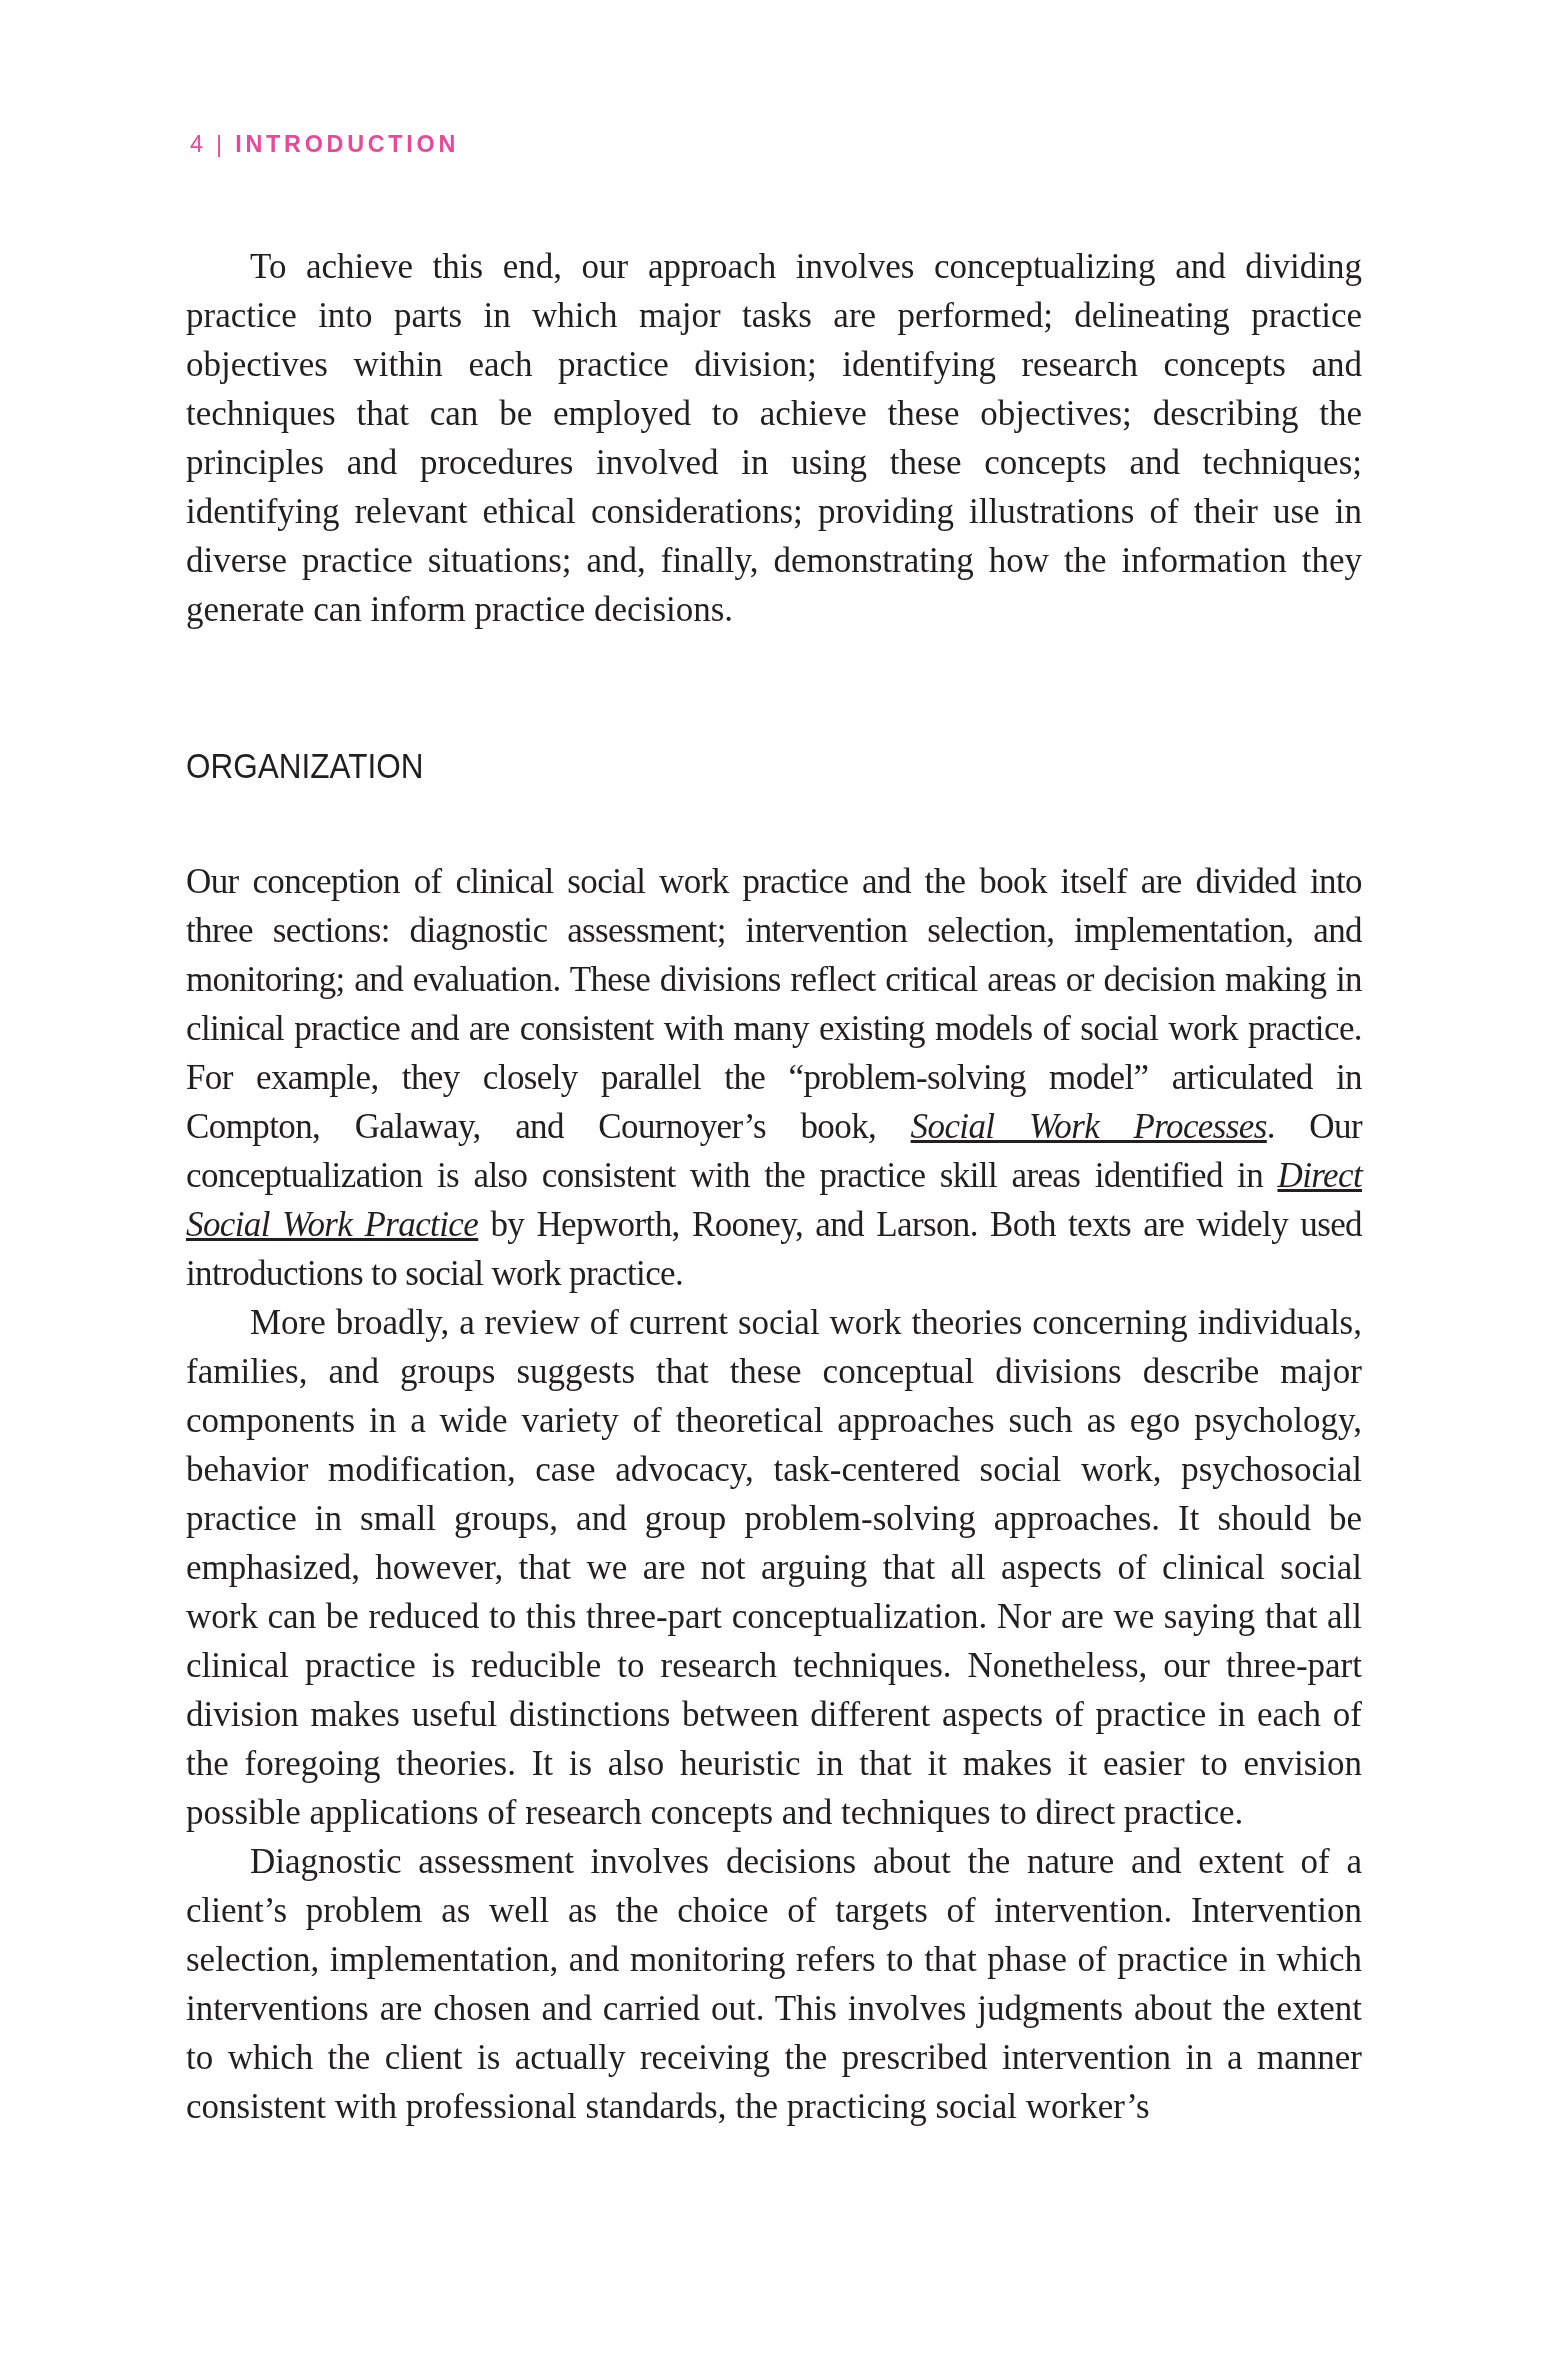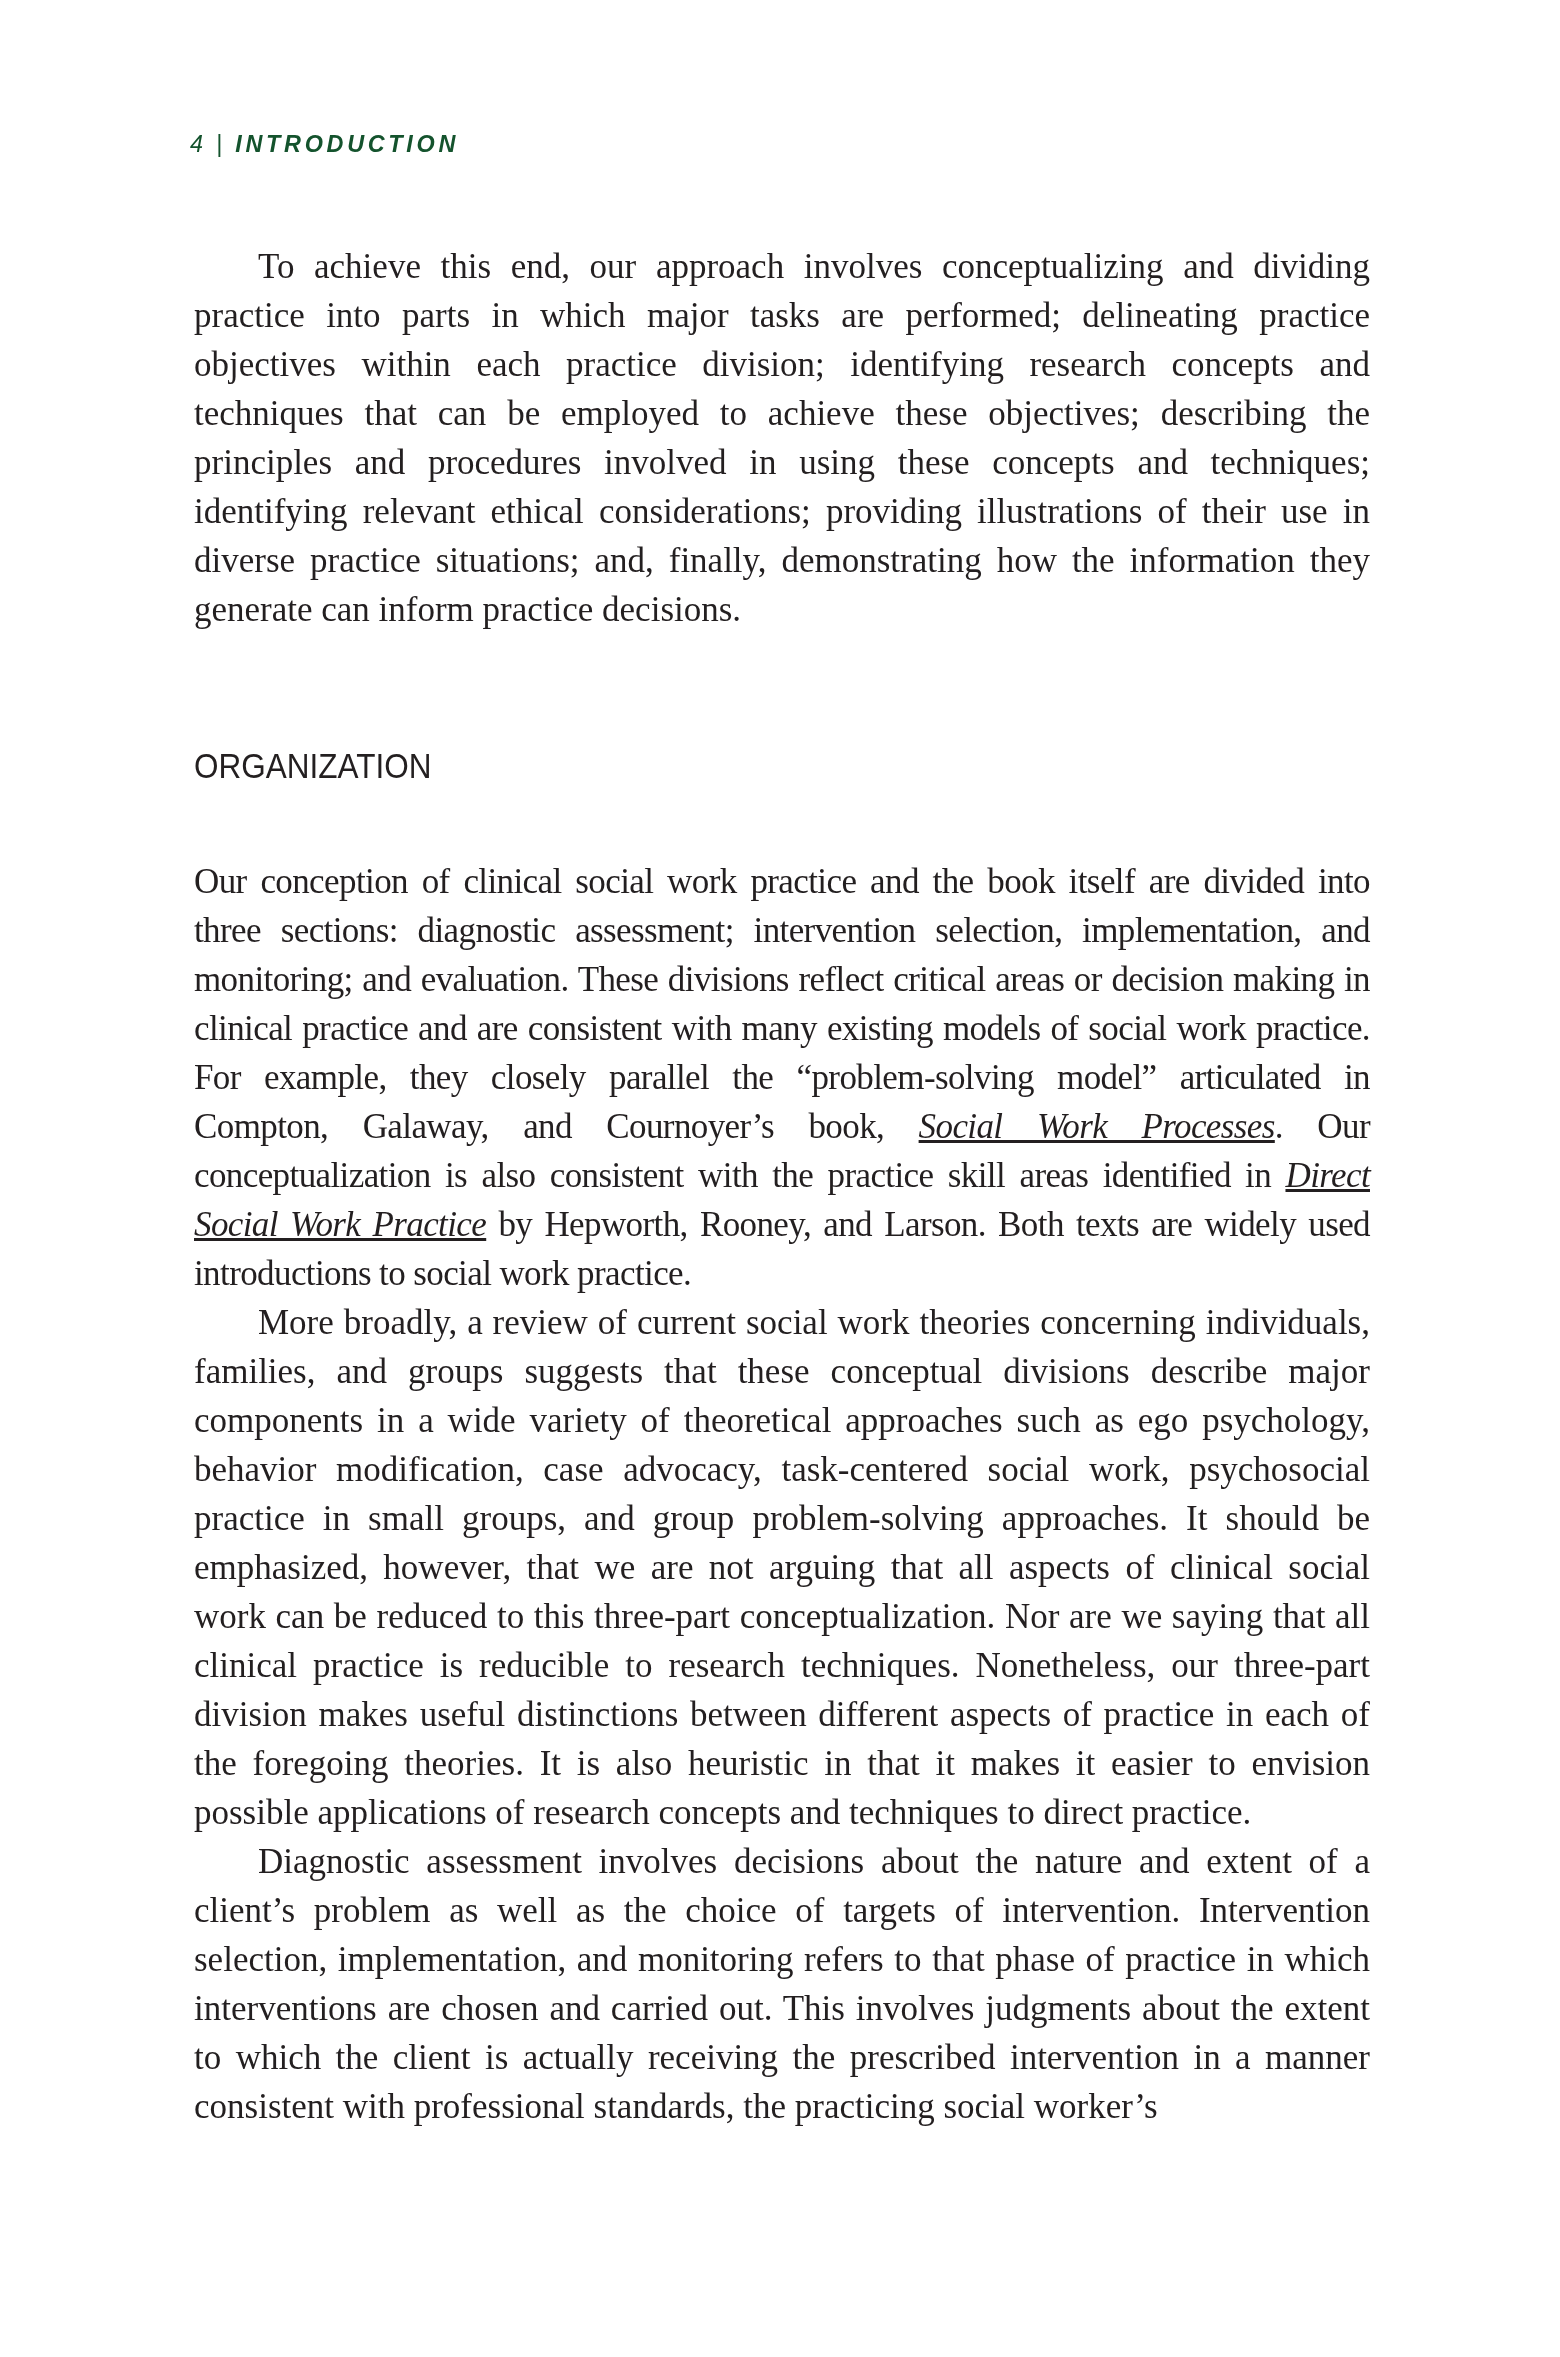--- a/index.html
+++ b/index.html
@@ -1,26 +1,26 @@
 <!DOCTYPE html>
 <html style="font-size:15px"><head>
 <meta charset="utf-8">
 <style>
   html, body { margin: 0; padding: 0; background: #ffffff; }
   body { width: 1561px; height: 2357px; position: relative; overflow: hidden; color: #231f20; }
   .running-head {
     position: absolute; left: 190px; top: 131px;
     font-family: "Liberation Sans", sans-serif; font-size: 23.4px; letter-spacing: 3.7px;
-    color: #14532d; white-space: nowrap; font-style: italic;
+    color: #ec4899; white-space: nowrap;
   }
   .running-head .pno { font-weight: normal; }
   .running-head .sep { margin: 0 9.4px; font-weight: normal; }
   .running-head .title { font-weight: bold; }
   .page-body {
-    position: absolute; left: 194px; top: 242px; width: 1176px;
+    position: absolute; left: 186px; top: 242px; width: 1176px;
     font-family: "Liberation Serif", serif; font-size: 35px; line-height: 49px;
     text-align: justify; hyphens: none;
   }
   .page-body p { margin: 0; }
   .page-body p.indent { text-indent: 64px; }
   .section-heading {
     font-family: "Liberation Sans", sans-serif; font-size: 35px; font-weight: normal;
     letter-spacing: 0px; margin: 111px 0 71px 0; line-height: 41px; color: #231f20;
     transform: scaleX(0.9); transform-origin: left center;
   }

